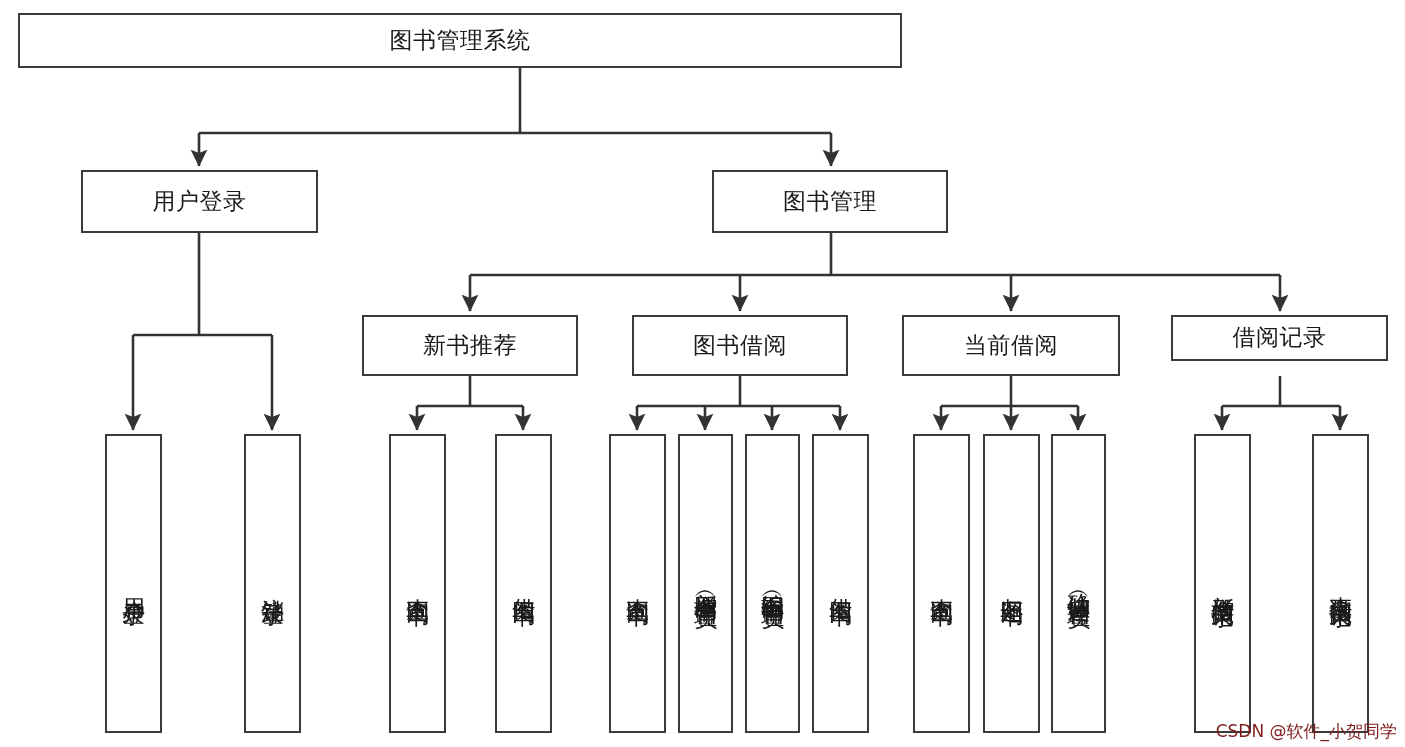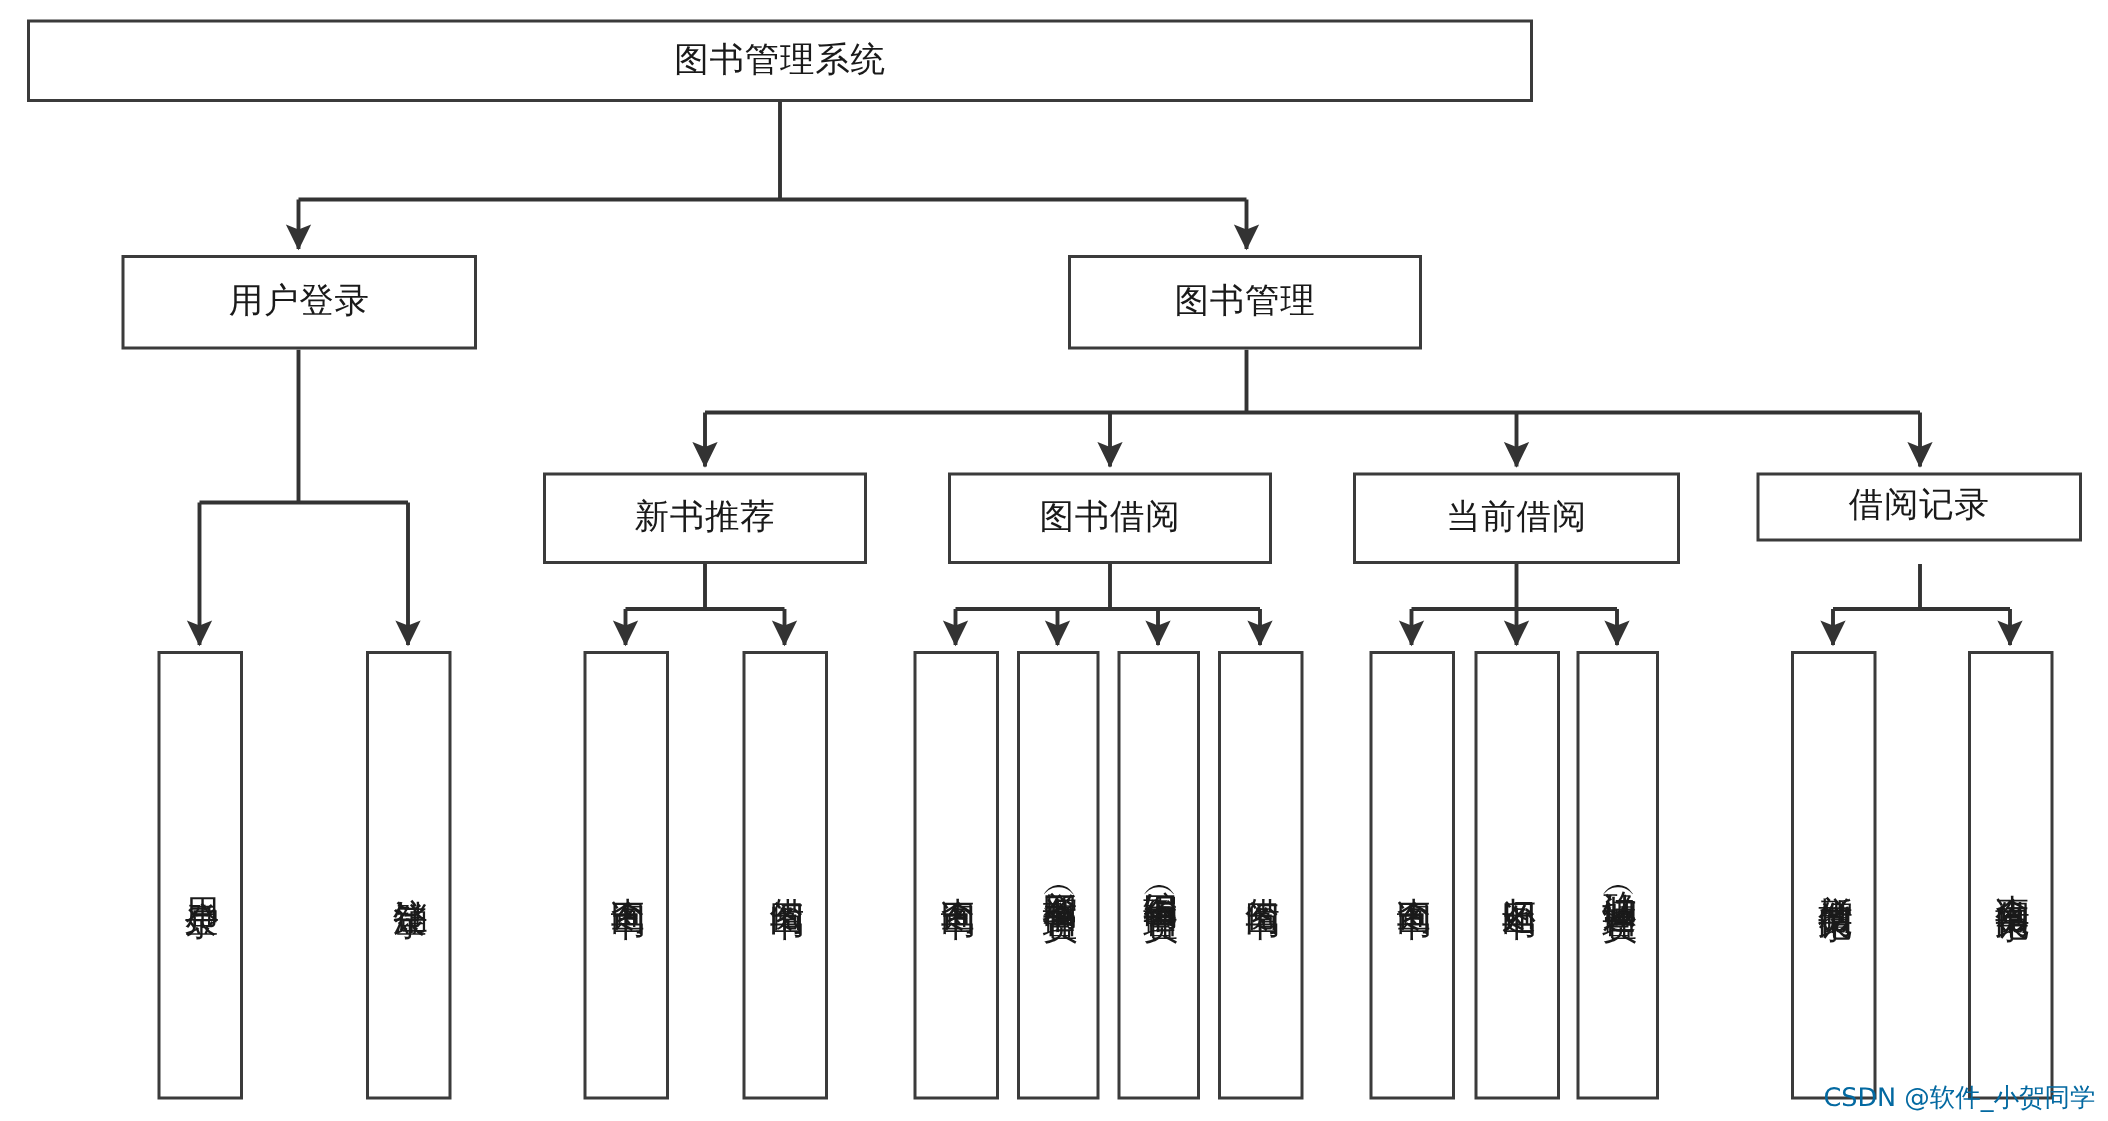--- a/index.html
+++ b/index.html
@@ -60,21 +60,21 @@
     max-height:280px;
   }
   .node.v.tall .label{ max-height:275px; }
 
   
   #watermark{
     position:absolute;
     right:8px;
     bottom:4px;
     font-size:17px;
-    color:#0369a1;
+    color:#7f1d1d;
     white-space:nowrap;
     user-select:none;
   }
 </style>
 </head>
 <body>
 
 <div id="canvas">
 
   <svg id="wires" viewBox="0 0 1405 747" xmlns="http://www.w3.org/2000/svg">
@@ -122,21 +122,21 @@
       <path d="M 1011 406 L 1011 430" marker-end="url(#arw)"></path>
       <path d="M 1078 406 L 1078 430" marker-end="url(#arw)"></path>
 
       <path d="M 1280 376 L 1280 406"></path>
       <path d="M 1222 406 L 1340 406"></path>
       <path d="M 1222 406 L 1222 430" marker-end="url(#arw)"></path>
       <path d="M 1340 406 L 1340 430" marker-end="url(#arw)"></path>
     </g>
   </svg>
 
-  <div class="node h root" style="left:18px; top:13px; width:1004px; height:55px;">
+  <div class="node h root" style="left:18px; top:13px; width:884px; height:55px;">
     <span class="label">图书管理系统</span>
   </div>
 
   <div class="node h" style="left:81px; top:170px; width:237px; height:63px;">
     <span class="label">用户登录</span>
   </div>
 
   <div class="node h" style="left:712px; top:170px; width:236px; height:63px;">
     <span class="label">图书管理</span>
   </div>

